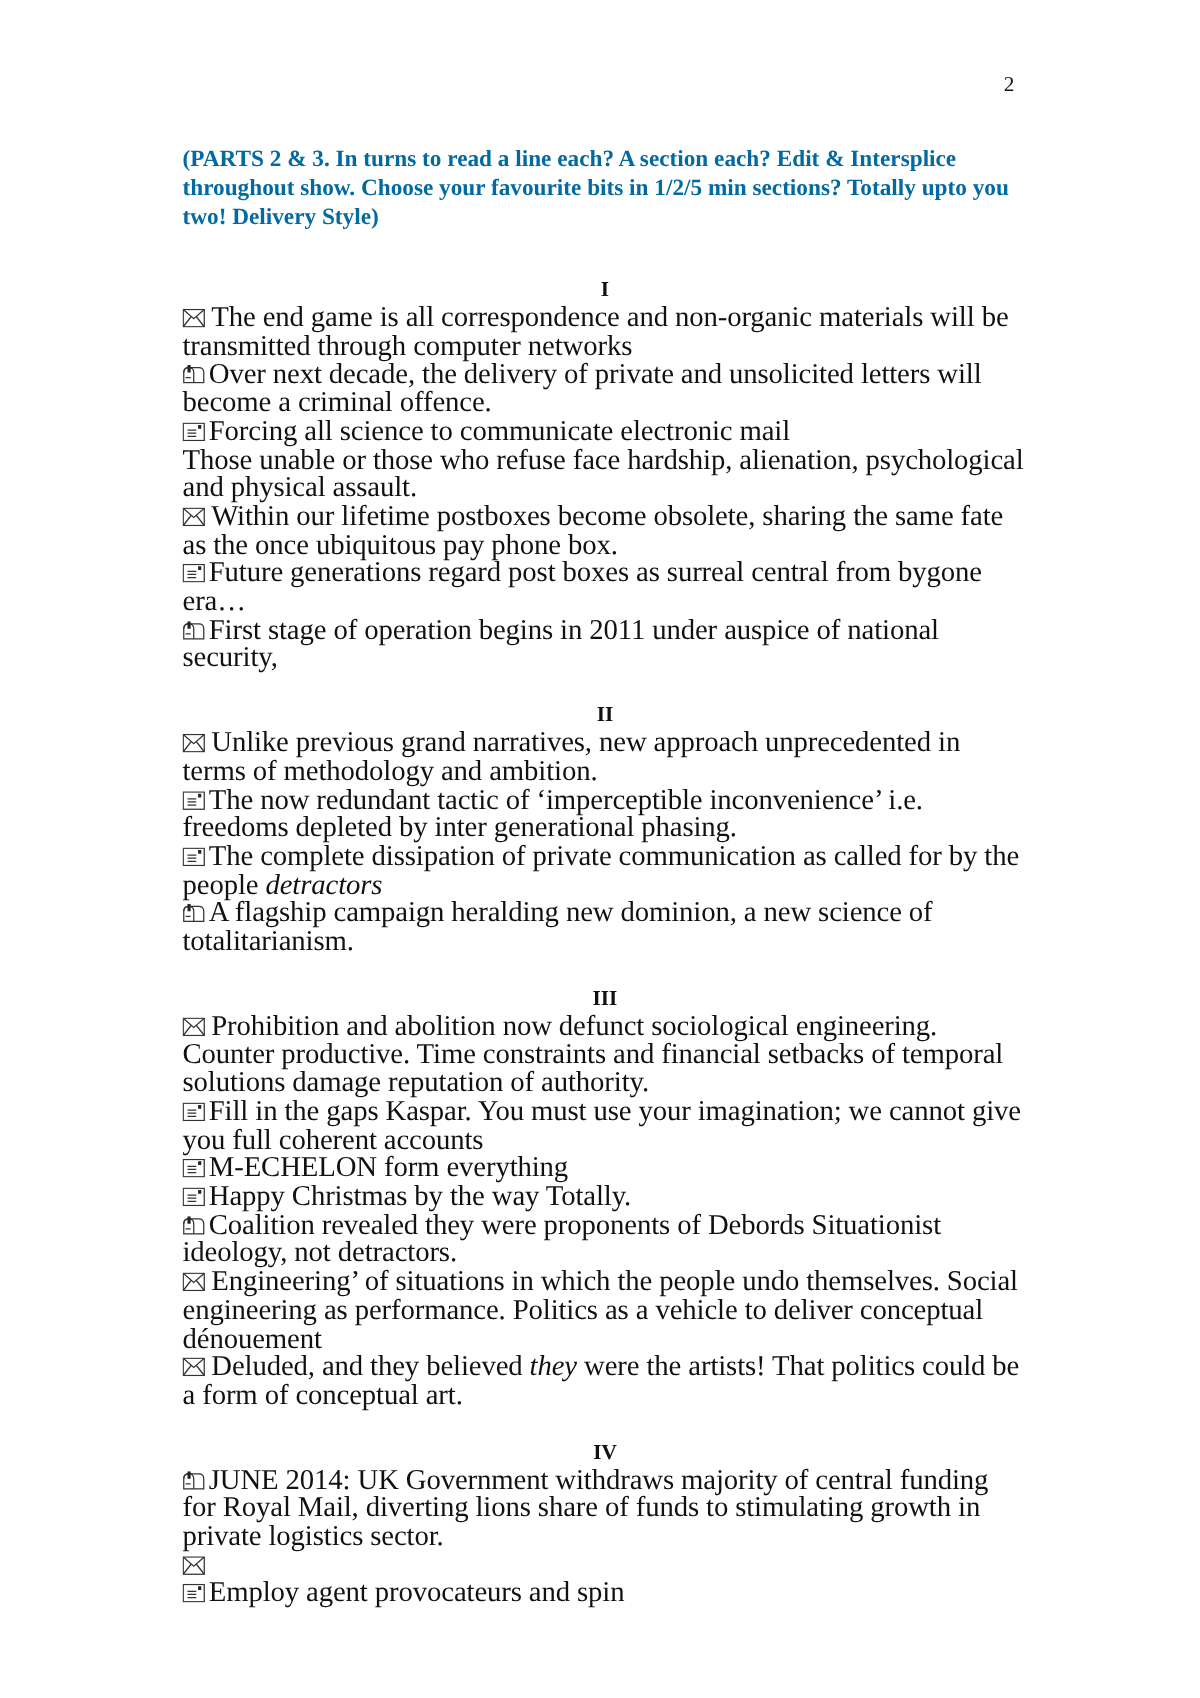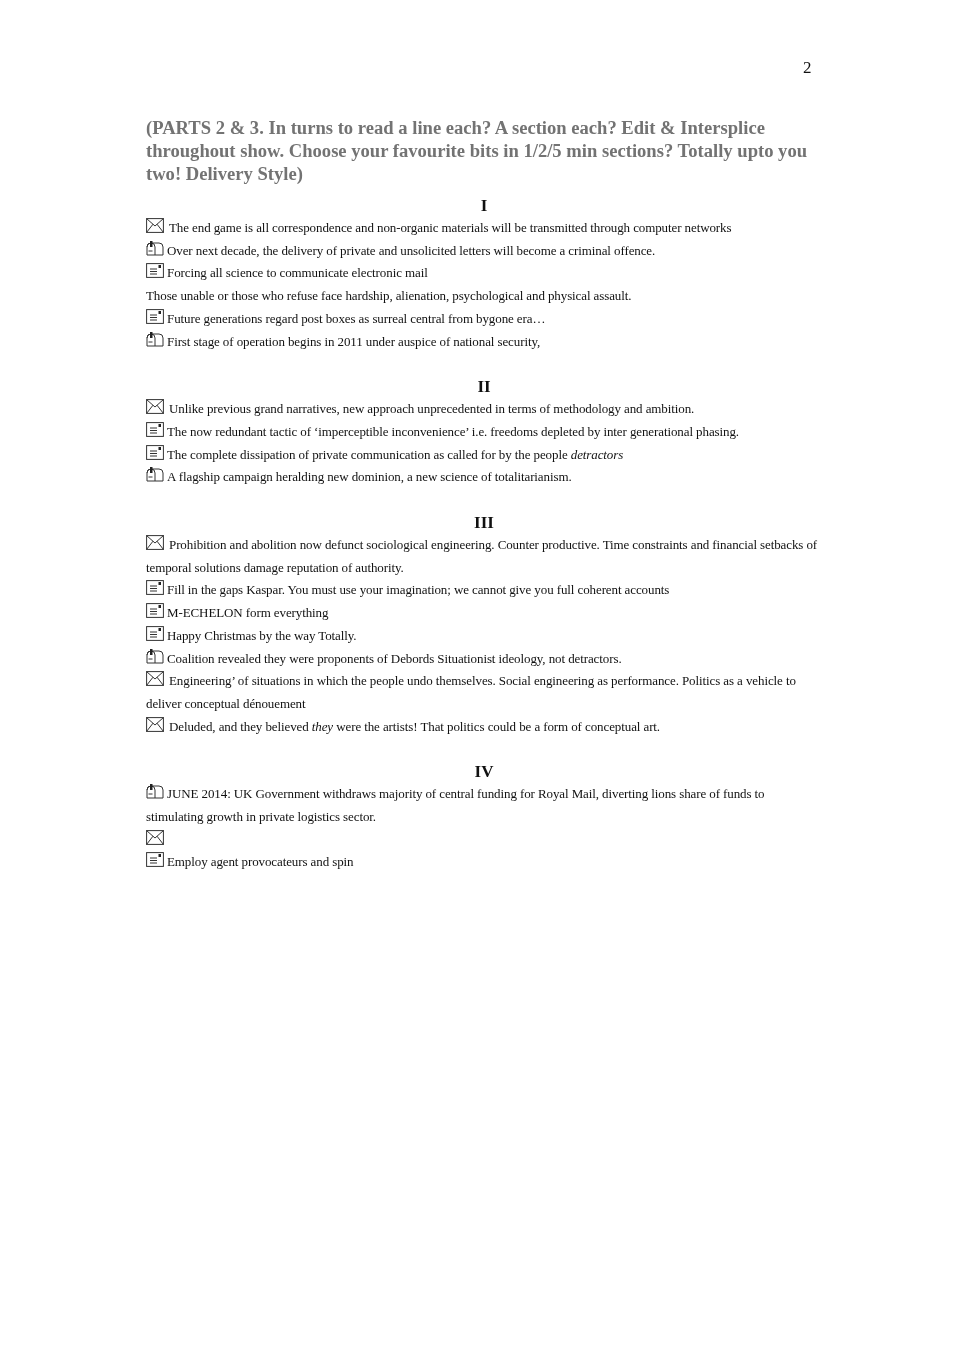--- a/index.html
+++ b/index.html
@@ -9,33 +9,33 @@
       color: #111111;
     }
     .page-number {
       position: absolute; top: 58px; left: 803px;
       font-size: 17px; font-family: "Liberation Serif", serif;
     }
     .content {
       position: absolute; left: 146px; top: 116px; width: 676px;
     }
     .instructions {
-      color: #737373; font-weight: bold;
+      color: #0369a1; font-weight: bold;
       font-family: "Liberation Serif", serif;
-      font-size: 18.6px; line-height: 23px; margin: 0 0 9px 0;
+      font-size: 18.6px; line-height: 23px; margin: 0 0 35px 0;
     }
     .section-heading {
       text-align: center; font-weight: bold;
       font-family: "Liberation Serif", serif;
       font-size: 17px; line-height: 23px; margin: 0;
     }
     .section { margin-bottom: 22px; }
     .line {
       font-family: "Liberation Serif", serif;
-      font-size: 13px; line-height: 22.7px; margin: 0;
+      font-size: 23px; line-height: 22.7px; margin: 0;
       letter-spacing: -0.1px;
     }
     .icon {
       display: inline-block; width: 18px; height: 15px; vertical-align: -1px;
       margin-right: 3px;
     }
     .icon svg { width: 18px; height: 15px; display: block; }
     .icon.envelope { margin-right: 5px; }
     em { font-style: italic; }
   </style>
@@ -66,20 +66,26 @@
         <p class="line"><span class="icon">
   <svg viewBox="0 0 18 15">
               <rect x="0.6" y="0.6" width="16.8" height="13.8" fill="none" stroke="#333" stroke-width="1"></rect>
               <line x1="4" y1="6" x2="11" y2="6" stroke="#333" stroke-width="1"></line>
               <line x1="4" y1="8.5" x2="11" y2="8.5" stroke="#333" stroke-width="1"></line>
               <line x1="4" y1="11" x2="11" y2="11" stroke="#333" stroke-width="1"></line>
               <rect x="12.5" y="2" width="2.5" height="3" fill="#222"></rect>
             </svg>
 </span><span>Forcing all science to communicate electronic mail</span></p>
         <p class="line"><span>Those unable or those who refuse face hardship, alienation, psychological and physical assault.</span></p>
+        <p class="line"><span class="icon envelope">
+  <svg viewBox="0 0 18 15">
+              <rect x="0.6" y="0.6" width="16.8" height="13.8" fill="none" stroke="#333" stroke-width="1"></rect>
+              <path d="M0.6 0.6 L9 8 L17.4 0.6 M0.6 14.4 L7 6.2 M17.4 14.4 L11 6.2" fill="none" stroke="#333" stroke-width="1"></path>
+            </svg>
+</span><span>Within our lifetime postboxes become obsolete, sharing the same fate as the once ubiquitous pay phone box.</span></p>
         <p class="line"><span class="icon">
   <svg viewBox="0 0 18 15">
               <rect x="0.6" y="0.6" width="16.8" height="13.8" fill="none" stroke="#333" stroke-width="1"></rect>
               <line x1="4" y1="6" x2="11" y2="6" stroke="#333" stroke-width="1"></line>
               <line x1="4" y1="8.5" x2="11" y2="8.5" stroke="#333" stroke-width="1"></line>
               <line x1="4" y1="11" x2="11" y2="11" stroke="#333" stroke-width="1"></line>
               <rect x="12.5" y="2" width="2.5" height="3" fill="#222"></rect>
             </svg>
 </span><span>Future generations regard post boxes as surreal central from bygone era…</span></p>
         <p class="line"><span class="icon">

